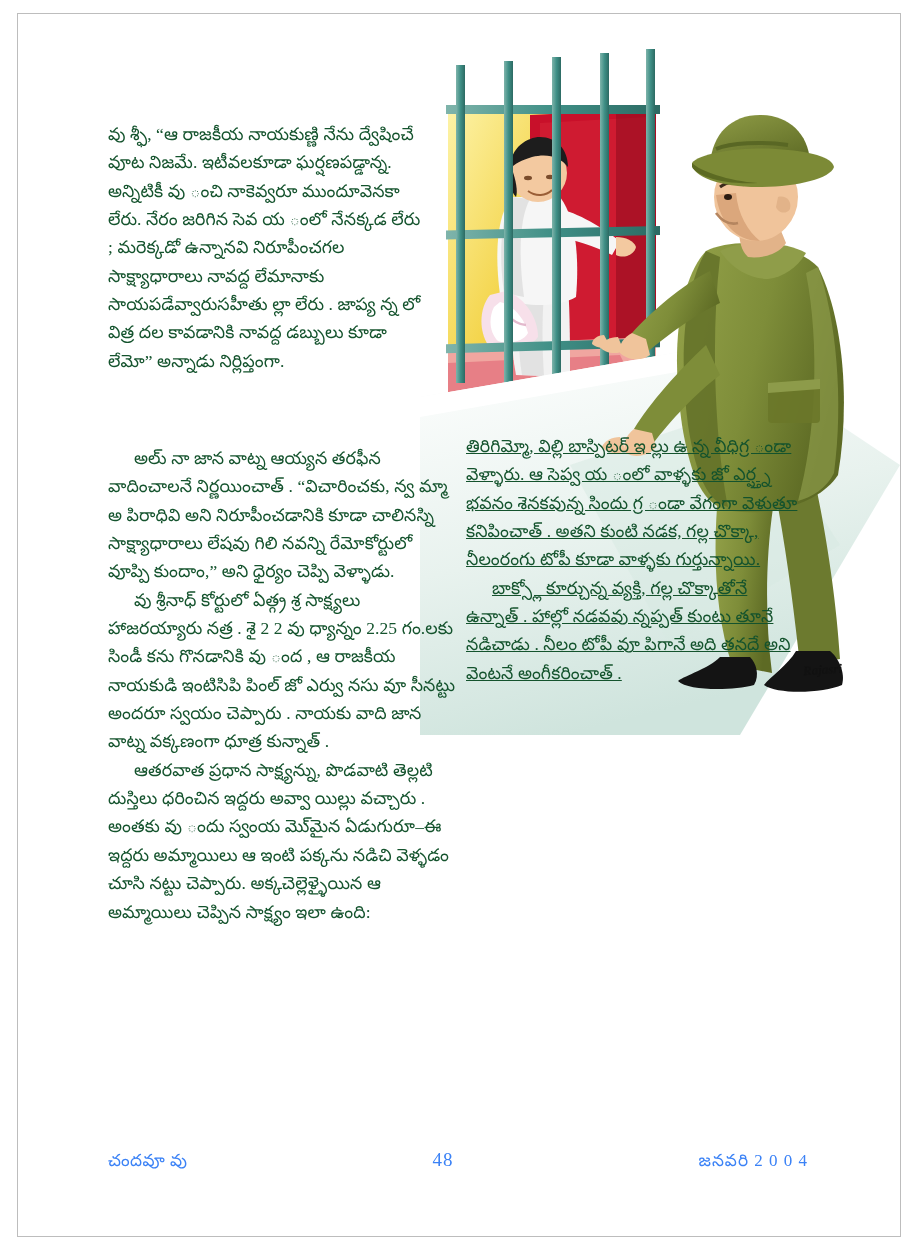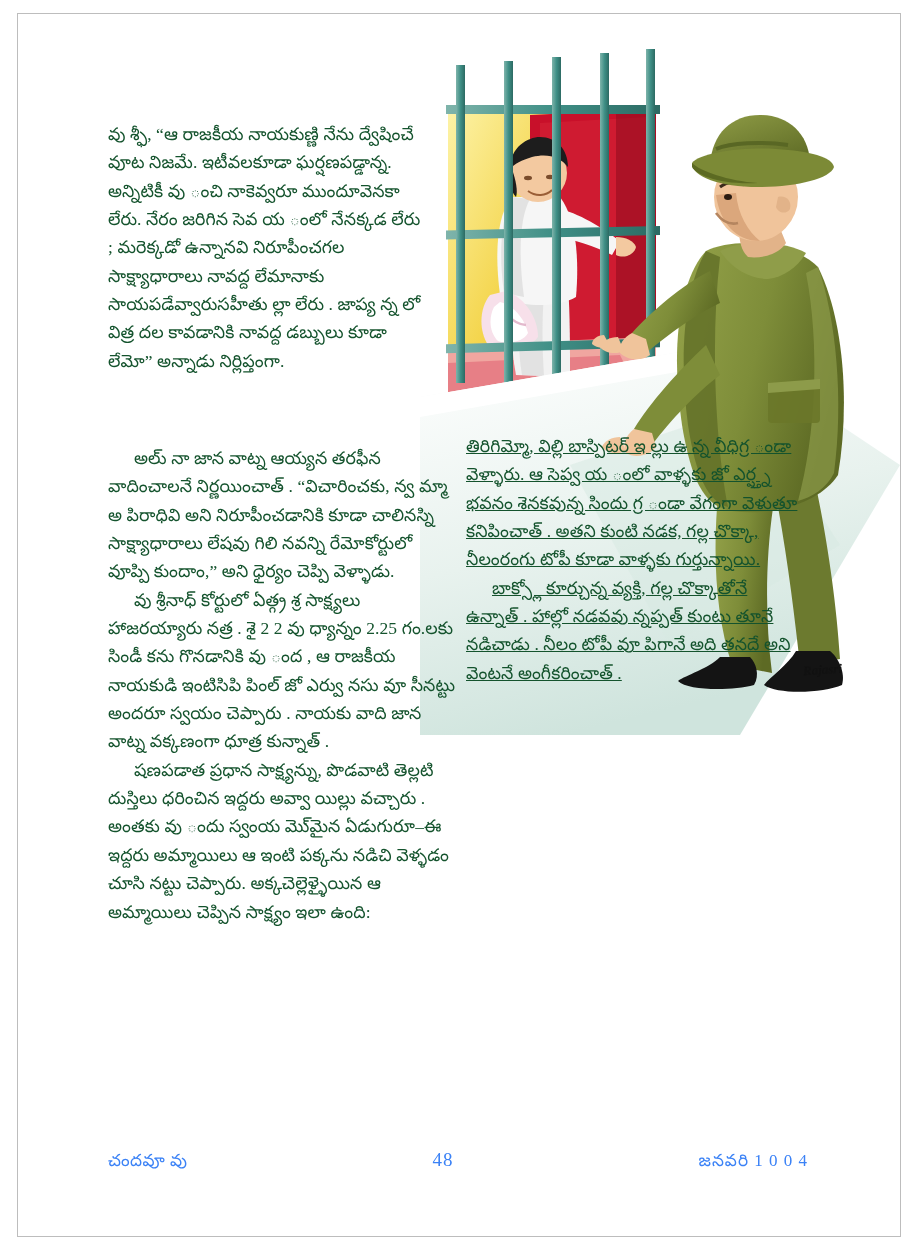--- a/index.html
+++ b/index.html
@@ -239,26 +239,26 @@
     <div class="artist-sign">Rajasri</div>
   </div>
 
   <div class="col" id="col-left-top">
     <p>వు శ్ఫీ, “ఆ రాజకీయ నాయకుణ్ణి నేను ద్వేషించే వూట నిజమే. ఇటీవలకూడా ఘర్షణపడ్డాన్న.    అన్నిటికీ వు ంచి నాకెవ్వరూ ముందూవెనకా లేరు. నేరం జరిగిన సెవ య ంలో నేనక్కడ లేరు ;  మరెక్కడో   ఉన్నానవి నిరూపీంచగల సాక్ష్యాధారాలు నావద్ద లేమానాకు సాయపడేవ్వారుసహీతు ల్లా లేరు . జాప్య న్న లో విత్ర దల కావడానికి నావద్ద    డబ్బులు కూడా లేమో” అన్నాడు నిర్లిప్తంగా.</p>
   </div>
 
   <div class="col" id="col-left-bottom">
     <p class="indent">అలు్ నా జాన వాట్న ఆయ్యన తరఫీన వాదించాలనే నిర్ణయించాత్ . “విచారించకు, న్వ మ్మా అ పిరాధివి అని నిరూపీంచడానికి కూడా చాలినస్ని సాక్ష్యాధారాలు లేషవు గిలి నవన్ని రేమోకోర్టులో వూప్పి కుందాం,” అని ధైర్యం చెప్పి వెళ్ళాడు.</p>
     <p class="indent">వు శ్రీనాధ్ కోర్టులో ఏత్గ్ర శ్ర సాక్ష్యలు హాజరయ్యారు నత్ర . శై 2 2 వు ధ్యాన్నం 2.25 గం.లకు సిండీ కను గొనడానికి వు ంద , ఆ రాజకీయ నాయకుడి ఇంటిసిపి పింల్ జో ఎర్వు నసు వూ సీనట్టు అందరూ స్వయం చెప్పారు . నాయకు వాది జాన వాట్న వక్కణంగా ధూత్ర కున్నాత్ .</p>
-    <p class="indent">షణపడాత ప్రధాన సాక్ష్యన్ను, పొడవాటి తెల్లటి దుస్తిలు ధరించిన ఇద్దరు అవ్వా యిల్లు వచ్చారు . అంతకు వు ందు స్వంయ మొ్మైన ఏడుగురూ–ఈ ఇద్దరు అమ్మాయిలు ఆ ఇంటి పక్కను నడిచి వెళ్ళడం చూసి నట్టు చెప్పారు. అక్కచెల్లెళ్ళైయిన ఆ అమ్మాయిలు చెప్పిన సాక్ష్యం ఇలా ఉంది:</p>
+    <p class="indent">ఆతరవాత ప్రధాన సాక్ష్యన్ను, పొడవాటి తెల్లటి దుస్తిలు ధరించిన ఇద్దరు అవ్వా యిల్లు వచ్చారు . అంతకు వు ందు స్వంయ మొ్మైన ఏడుగురూ–ఈ ఇద్దరు అమ్మాయిలు ఆ ఇంటి పక్కను నడిచి వెళ్ళడం చూసి నట్టు చెప్పారు. అక్కచెల్లెళ్ళైయిన ఆ అమ్మాయిలు చెప్పిన సాక్ష్యం ఇలా ఉంది:</p>
   </div>
 
   <div class="col" id="col-right">
     <p>తిరిగిమ్మో, విల్లి బాస్పిటర్ ఇ ల్లు ఉ న్న వీధిగ్ర ండా వెళ్ళారు. ఆ సెప్వ య ంలో వాళ్ళకు జో ఎర్ష్త్న భవనం శెనకవున్న సిందు గ్ర ండా వేగంగా వెళుతూ కనిపించాత్ . అతని కుంటి నడక, గల్ల చొక్కా, నీలంరంగు టోపీ    కూడా వాళ్ళకు గుర్తున్నాయి.</p>
     <p class="indent">బాక్స్లో కూర్చున్న వ్యక్తి, గల్ల చొక్కాతోనే ఉన్నాత్ . హాల్లో నడవవు న్నప్పత్ కుంటు తూనే నడిచాడు . నీలం టోపీ వూ పిగానే అది తనదే అని వెంటనే అంగీకరించాత్ .</p>
   </div>
 
   <div class="footer">
     <span class="magazine">చందవూ వు</span>
     <span class="pageno">48</span>
-    <span class="issue">జనవరి 1 0 0 4</span>
+    <span class="issue">జనవరి 2 0 0 4</span>
   </div>
 </div>
 
 </body></html>

